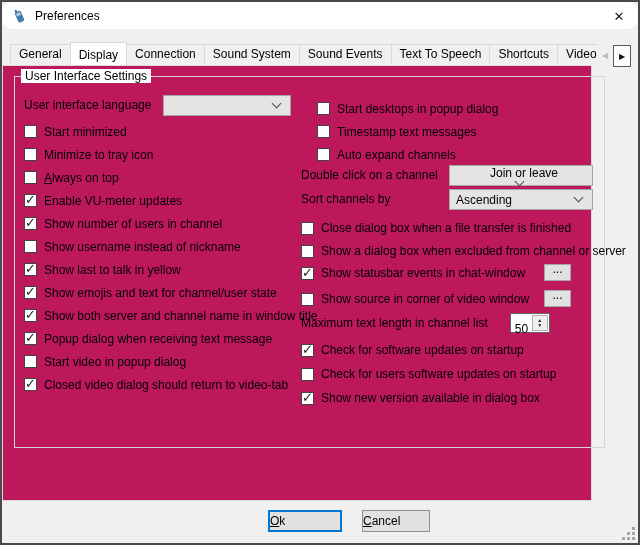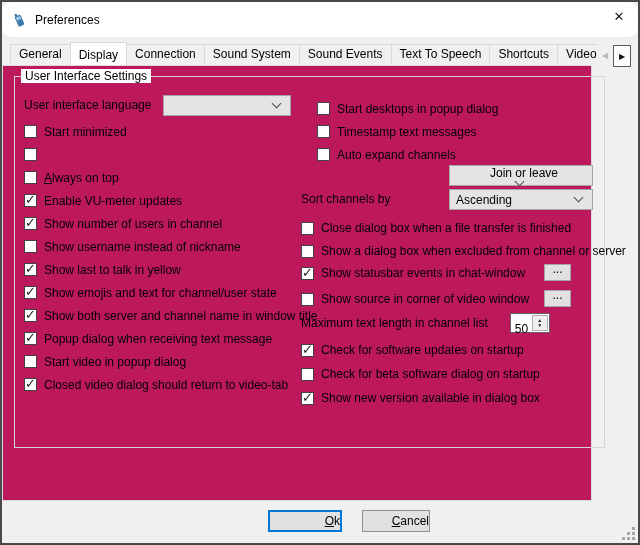--- a/index.html
+++ b/index.html
@@ -2,21 +2,21 @@
 <html><head>
 <meta charset="utf-8">
 <style>
   html,body{margin:0;padding:0;background:#2a2a2a;}
   .window{
     position:relative;width:640px;height:545px;box-sizing:border-box;
     background:#f0f0f0;border:2px solid #4a4a4a;overflow:hidden;
     font-family:"Liberation Sans",sans-serif;font-size:12px;color:#000;
     cursor:default;
   }
-  .titlebar{position:absolute;left:0;top:0;right:0;height:35px;background:#ffffff;
+  .titlebar{position:absolute;left:0;top:0;right:0;height:27px;background:#ffffff;
     display:flex;align-items:center;padding-left:9px;border-radius:10px;}
   .titlebar .title{margin-left:8px;}
   .close-btn{position:absolute;right:7px;top:4px;width:24px;height:20px;
     display:flex;align-items:center;justify-content:center;font-size:13px;color:#1a1a1a;}
   
   .tabbar{position:absolute;left:8px;top:40px;width:587px;height:23px;
     display:flex;align-items:center;overflow:hidden;z-index:3;}
   .tab{height:19px;padding:0 8px;background:#f0f0f0;border:1px solid #d9d9d9;border-bottom:none;
     display:flex;align-items:center;white-space:nowrap;}
   .tab + .tab{margin-left:-1px;}
@@ -64,21 +64,21 @@
   .r-mid2{position:absolute;left:286px;top:163px;height:22px;}
   .r-mid3{position:absolute;left:286px;top:187px;height:18px;width:300px;}
   .r-mid4{position:absolute;left:286px;top:213px;height:18px;width:300px;}
   .abs-dots{position:absolute;left:243px;top:0;}
   .r-max{position:absolute;left:286px;top:236px;height:20px;}
   .r-max .lbl{line-height:20px;margin-right:22px;}
   .r-bottom{position:absolute;left:286px;top:261px;}
   .r-bottom .row{height:24px;}
   
   .btn{box-sizing:border-box;position:absolute;top:508px;height:22px;background:#e1e1e1;
-    display:flex;align-items:center;justify-content:flex-end;}
+    display:flex;align-items:center;justify-content:flex-start;}
   .btn.default{left:266px;width:74px;border:2px solid #0078d7;}
   .btn.normal{left:360px;width:68px;border:1px solid #8f8f8f;}
   .sizegrip{position:absolute;right:3px;bottom:3px;width:13px;height:13px;}
   .sizegrip i{position:absolute;width:3px;height:3px;background:#a6a6a6;}
   u{text-decoration:underline;}
 </style>
 </head>
 <body>
 
 <div class="window">
@@ -136,20 +136,21 @@
         <span class="chev"></span>
       </div>
 
       <div class="left-checks">
         <div class="row">
           <span class="cb"></span>
           <span>Start minimized</span>
           </div>
         <div class="row">
           <span class="cb"></span>
+          <span>Minimize to tray icon</span>
           </div>
         <div class="row">
           <span class="cb"></span>
           <span><u>A</u>lways on top</span>
           </div>
         <div class="row">
           <span class="cb checked"></span>
           <span>Enable VU-meter updates</span>
           </div>
         <div class="row">
@@ -194,20 +195,21 @@
         <div class="row">
           <span class="cb"></span>
           <span>Timestamp text messages</span>
           </div>
         <div class="row">
           <span class="cb"></span>
           <span>Auto expand channels</span>
           </div>
       </div>
 
+      <span class="combo-row1">Double click on a channel</span>
       <div class="combo dc-combo">
         <span>Join or leave</span>
         <span class="chev"></span>
       </div>
 
       <span class="combo-row2">Sort channels by</span>
       <div class="combo sort-combo">
         <span>Ascending</span>
         <span class="chev"></span>
       </div>
@@ -242,21 +244,21 @@
         </span>
       </div>
 
       <div class="r-bottom">
         <div class="row">
           <span class="cb checked"></span>
           <span>Check for software updates on startup</span>
           </div>
         <div class="row">
           <span class="cb"></span>
-          <span>Check for beta software dialog on startup</span>
+          <span>Check for users software updates on startup</span>
           </div>
         <div class="row">
           <span class="cb checked"></span>
           <span>Show new version available in dialog box</span>
           </div>
       </div>
 
     </div>
   </div>
 

